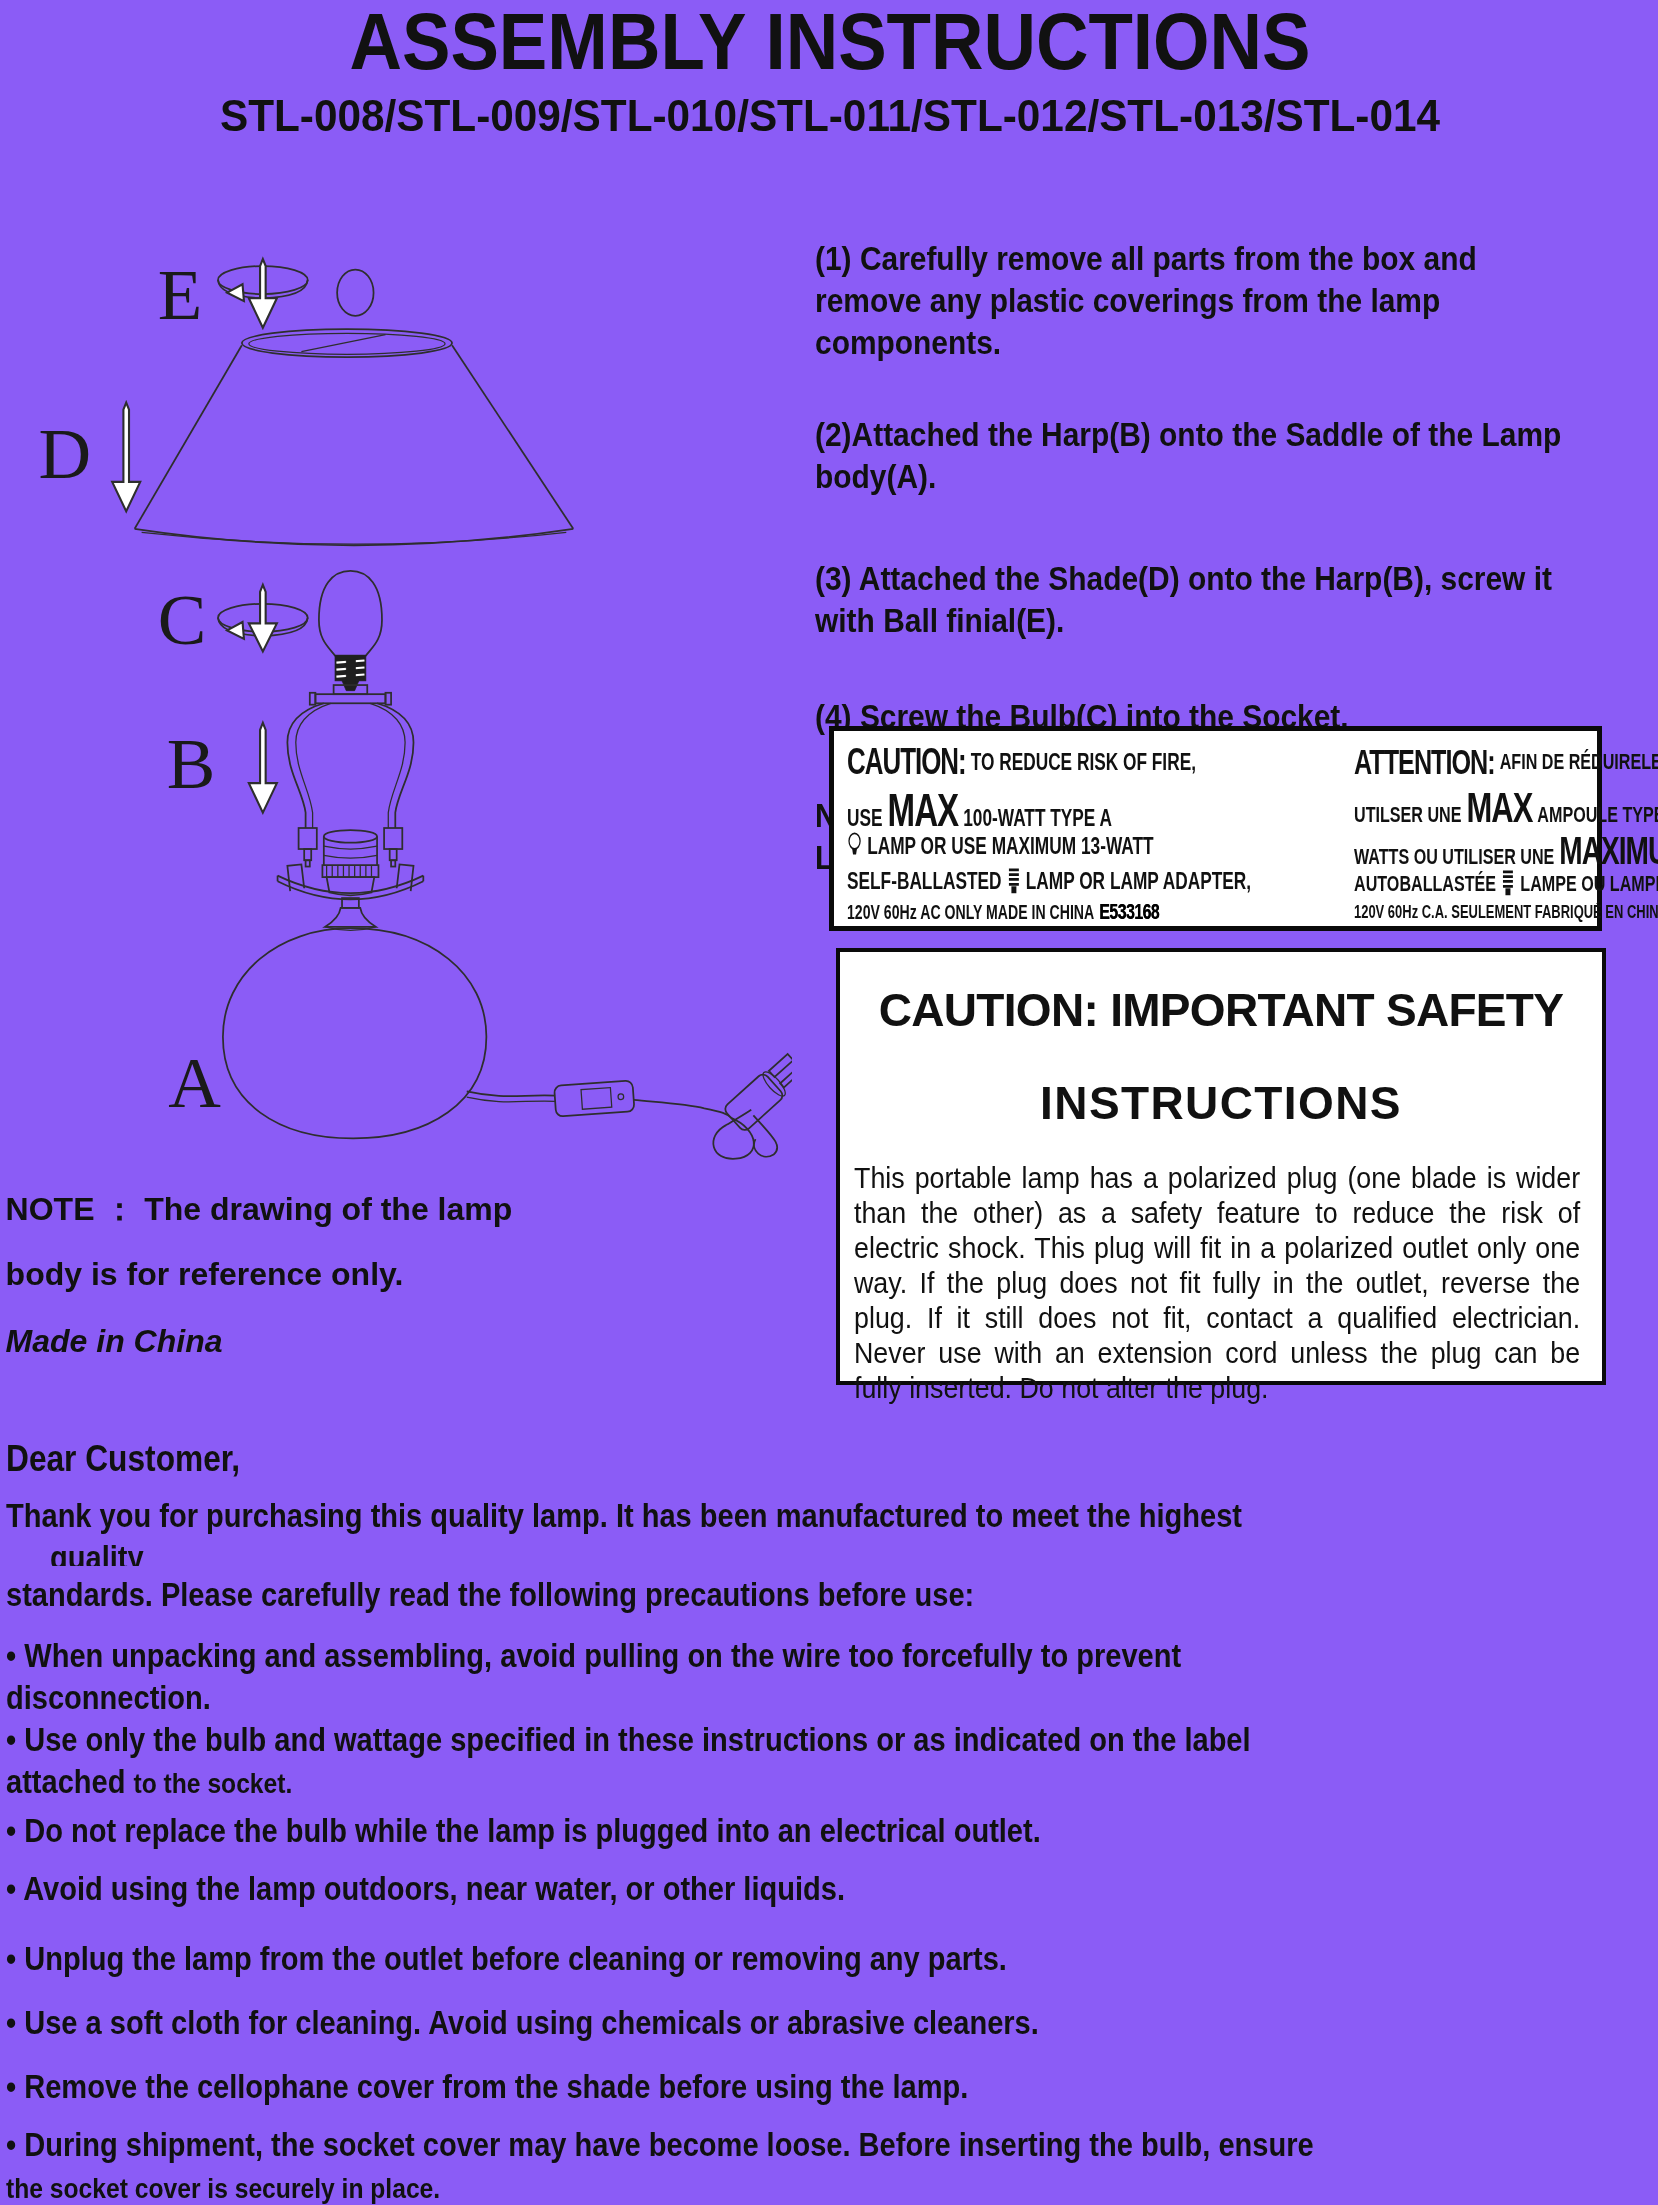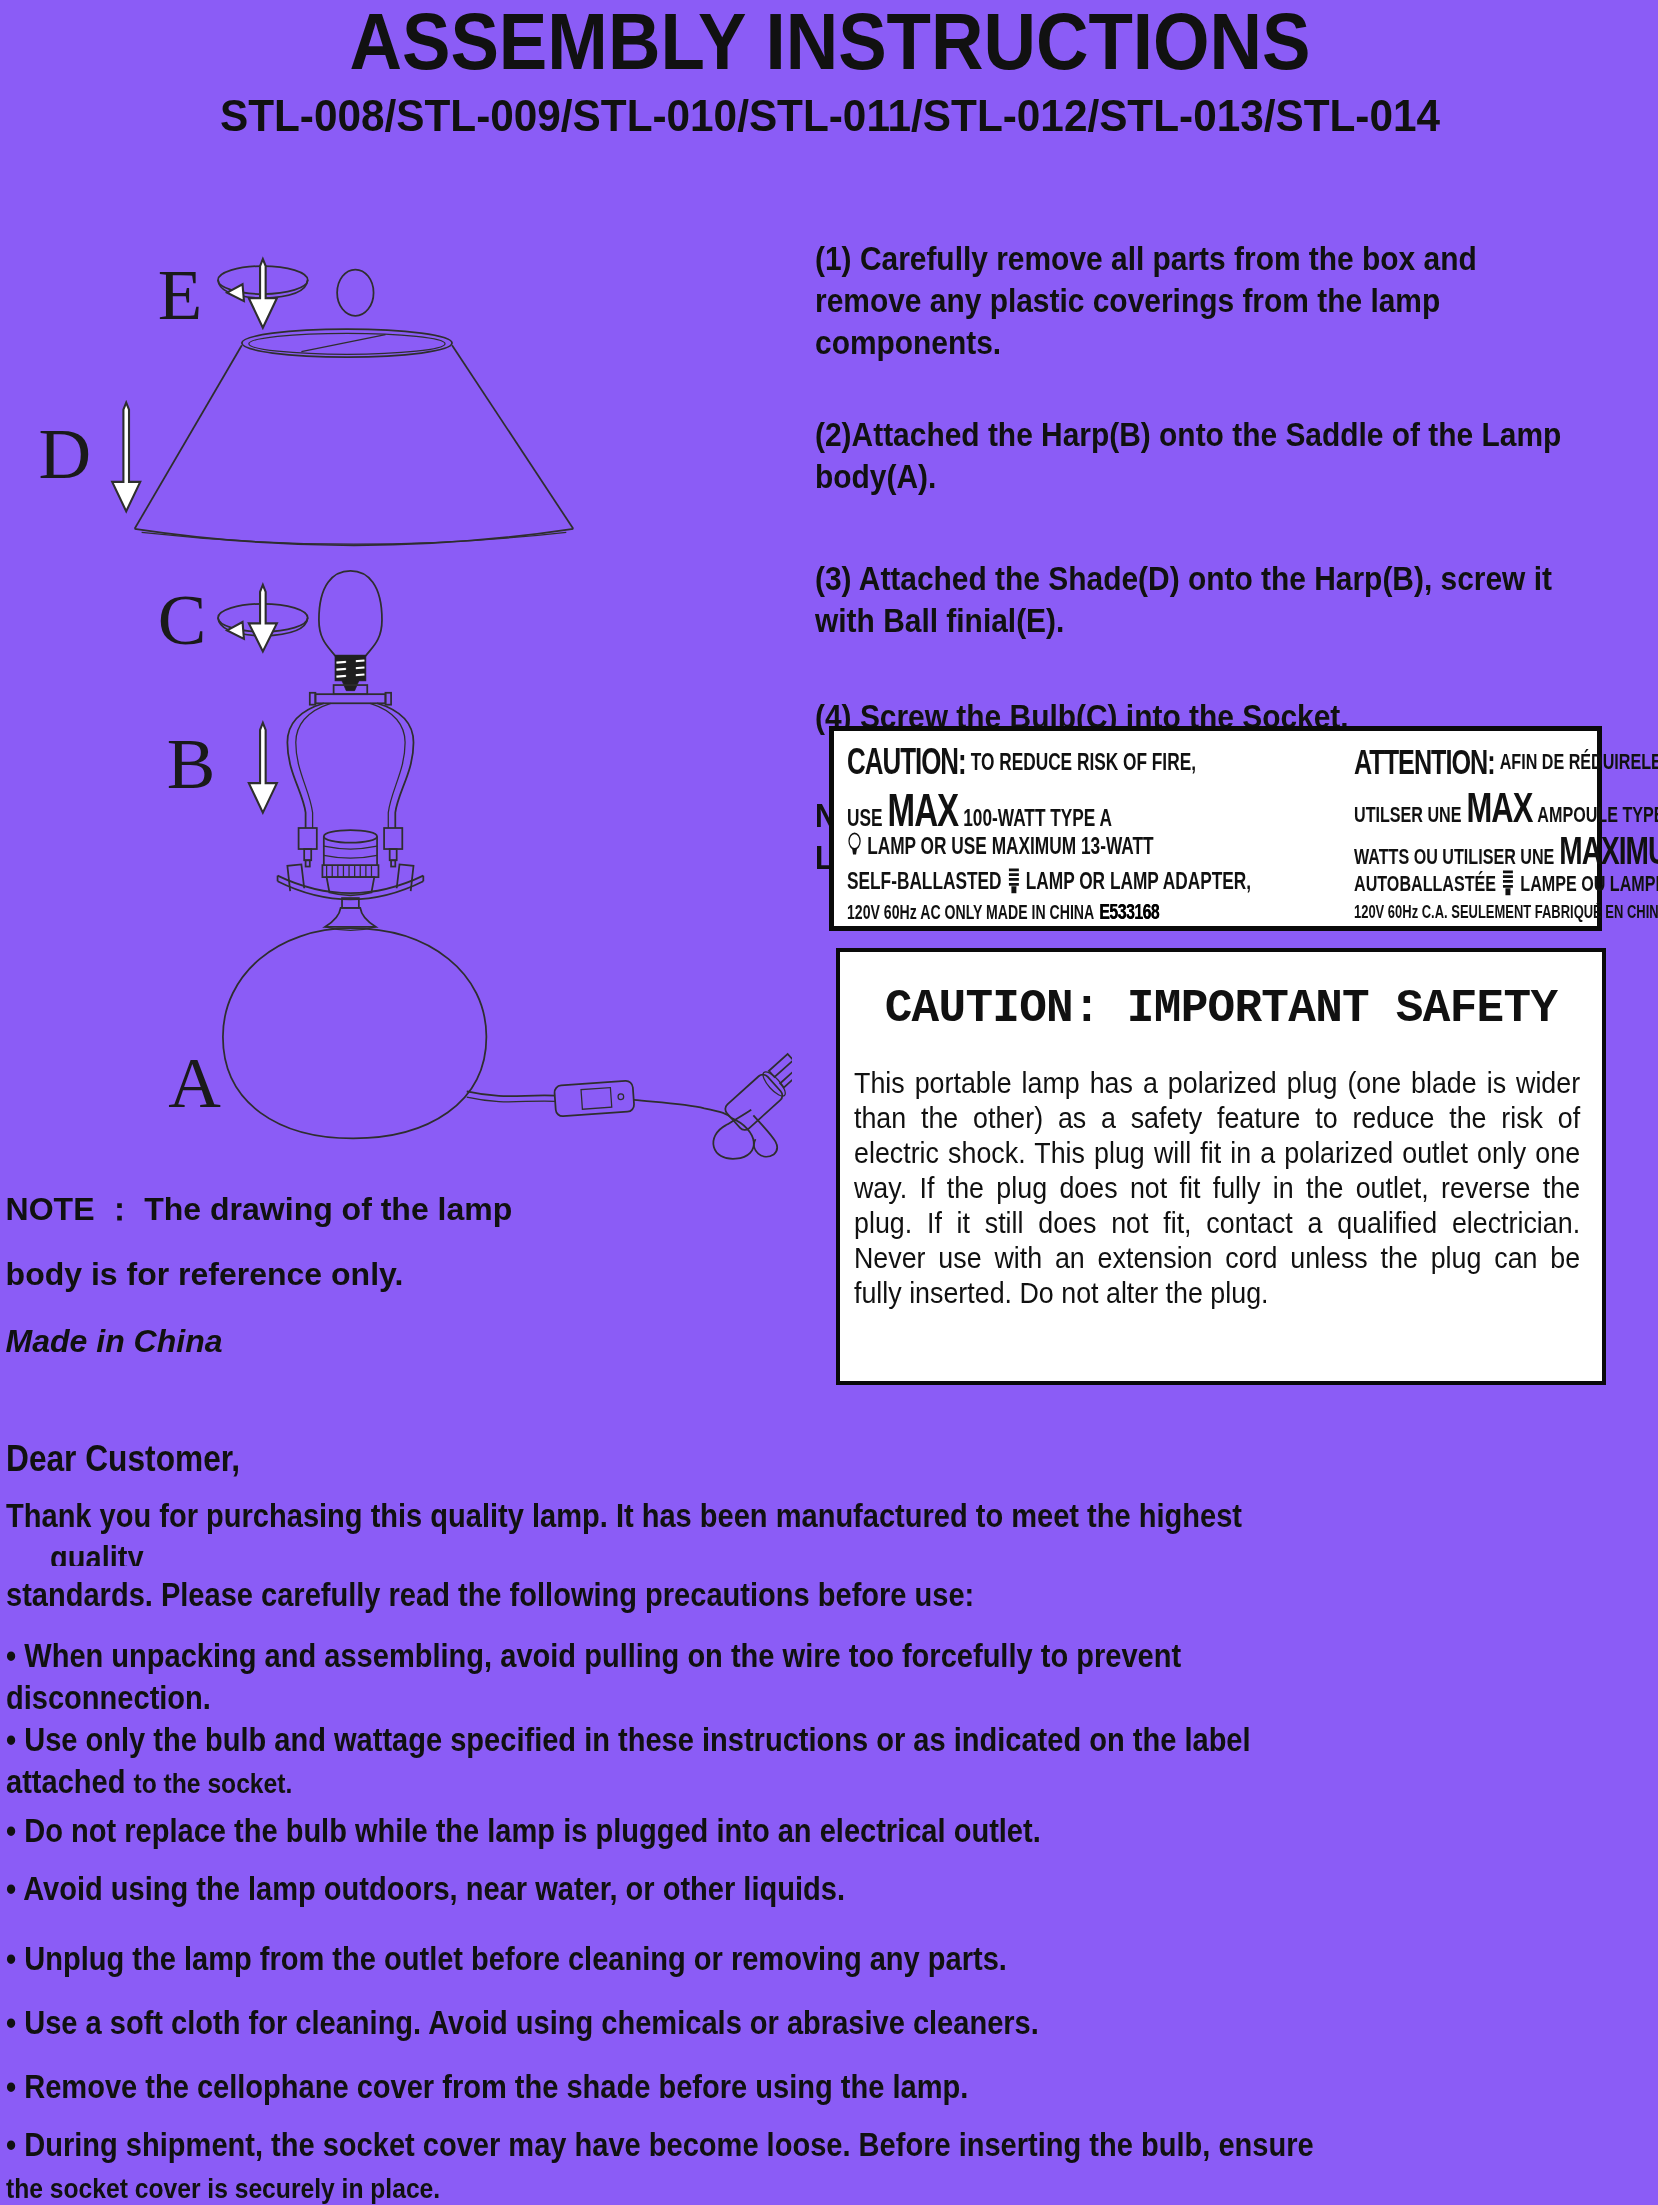--- a/index.html
+++ b/index.html
@@ -44,21 +44,21 @@
   .en .line5{height:27px;align-items:center;}
   .fr .line1{height:42px;align-items:center;}
   .fr .line2{height:46px;}
   .fr .line3{height:39px;}
   .fr .line4{height:32px;align-items:center;}
   .fr .line5{height:25px;align-items:center;}
   .mini{flex:none;}
   
   #safetyBox{left:836px;top:948px;width:770px;height:437px;border:4.9px solid #0a0a0a;
     box-sizing:border-box;background:#fff;}
-  #safetyTitle1,#safetyTitle2{font-family:Liberation Mono, monospace;font-weight:bold;
+  #safetyTitle1,#safetyTitle2{font-family:Liberation Sans, sans-serif;font-weight:bold;
     text-align:center;font-size:46px;letter-spacing:-0.7px;}
   #safetyTitle1{margin-top:31px;}
   #safetyTitle2{margin-top:39px;letter-spacing:1.4px;}
   #safetyBody{margin-top:31px;margin-left:14px;width:785px;font-size:29px;line-height:35px;
     text-align:justify;transform:scaleX(0.925);transform-origin:0 0;}
   
   .noteLine{left:5.6px;font-size:32px;font-weight:bold;}
   
   .cust{left:5.6px;font-size:33px;font-weight:bold;}
   #salutation{font-size:36px;}
@@ -263,20 +263,21 @@
       </div>
       <div class="line line5">
         <span class="t2">120V 60Hz C.A. SEULEMENT FABRIQUÉ EN CHINE</span>
 
       </div>
     </div>
   </div>
 
   <div id="safetyBox" class="abs">
     <div id="safetyTitle1">CAUTION: IMPORTANT SAFETY</div>
+    <div id="safetyTitle2">INSTRUCTIONS</div>
     <div id="safetyBody">This portable lamp has a polarized plug (one blade is wider than the other) as a safety feature to reduce the risk of electric shock. This plug will fit in a polarized outlet only one way. If the plug does not fit fully in the outlet, reverse the plug. If it still does not fit, contact a qualified electrician. Never use with an extension cord unless the plug can be fully inserted. Do not alter the plug.</div>
   </div>
 
   <div class="abs noteLine" style="top:1256px;">body is for reference only.</div>
   <div class="abs noteLine" style="top:1188px;">NOTE ： The drawing of the lamp</div>
   <div class="abs noteLine" style="top:1323px;font-style:italic;">Made in China</div>
 
   <div id="salutation" class="abs cust cnd" style="top:1438px;">Dear Customer,</div>
   <div class="abs cust cnd" style="top:1497px;">Thank you for purchasing this quality lamp. It has been manufactured to meet the highest</div>
   <div id="qualityClip" class="abs" style="top:1539px;left:5.6px;">

